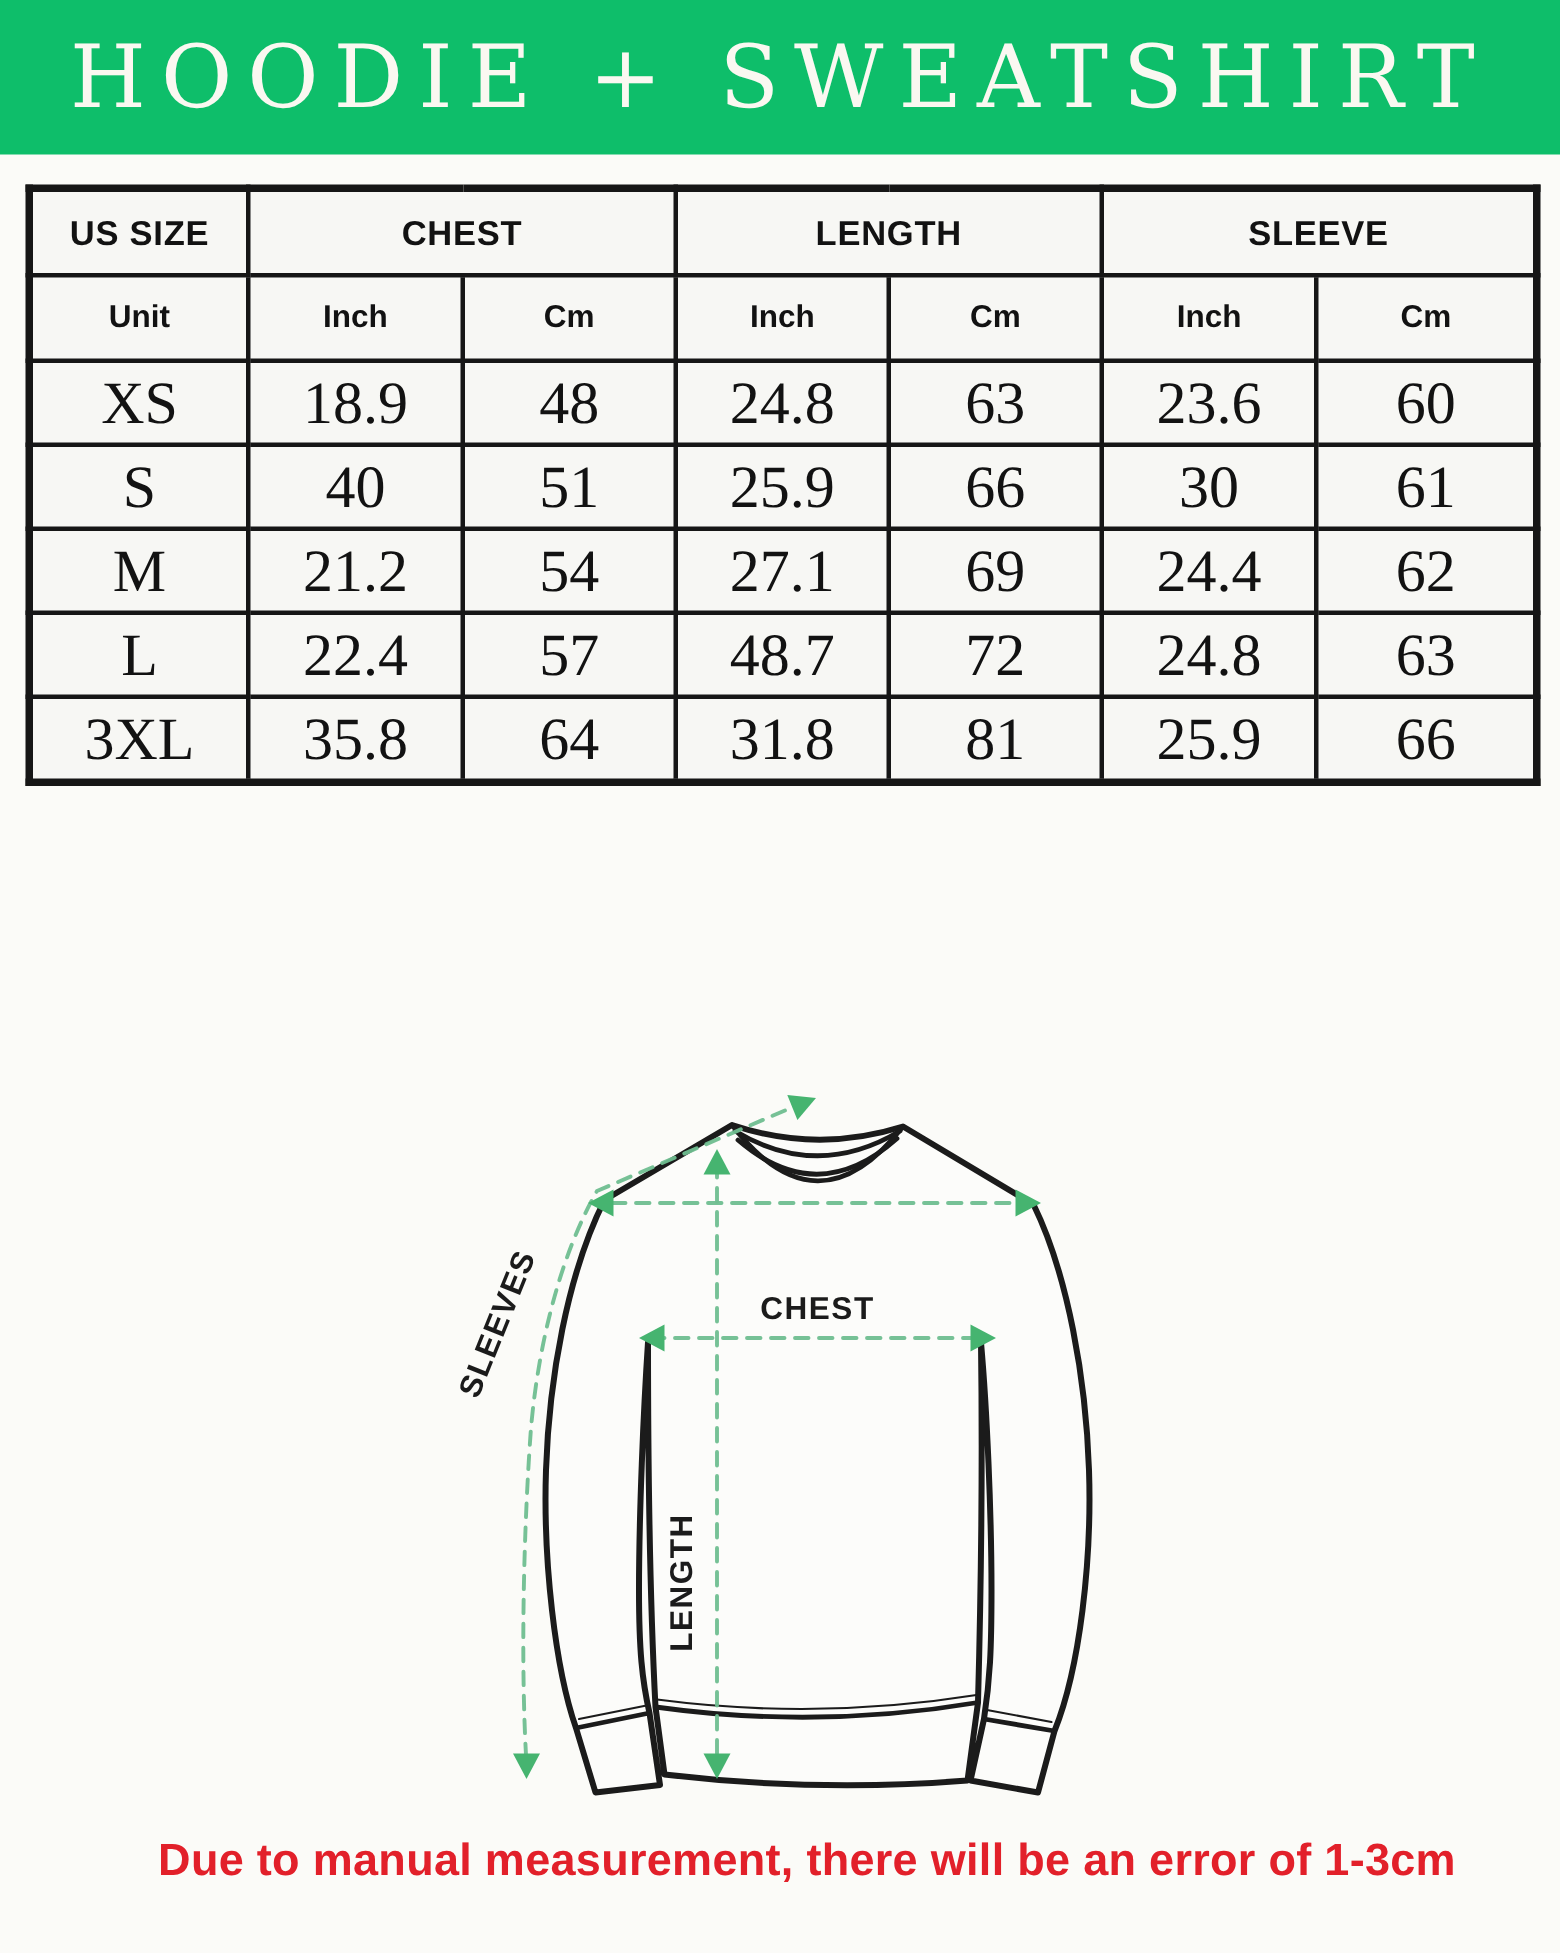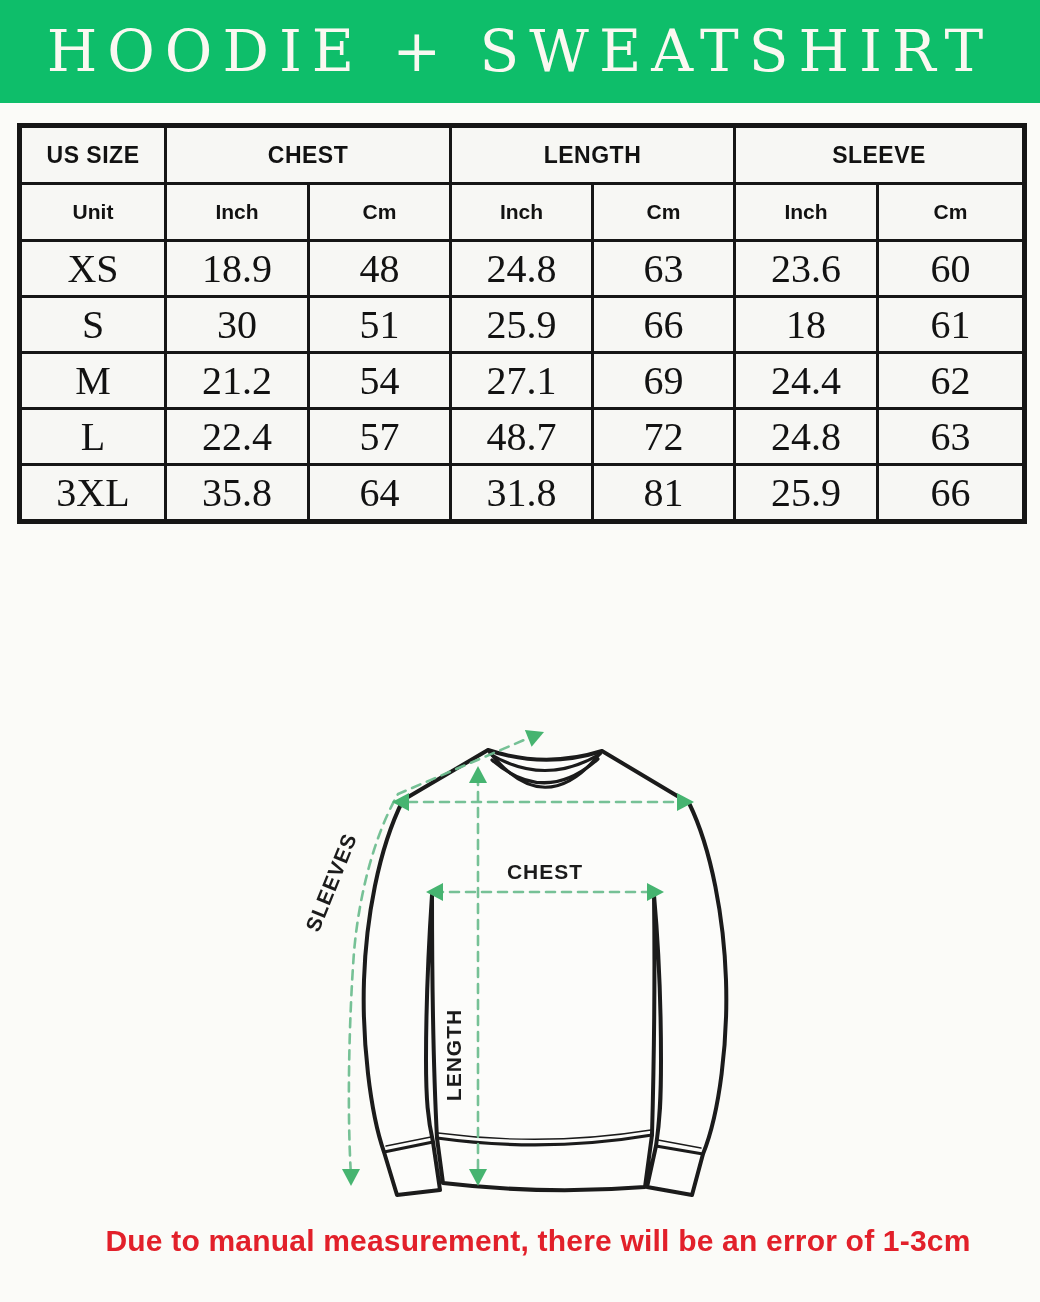--- a/index.html
+++ b/index.html
@@ -89,25 +89,25 @@
           <td>XS</td>
           <td>18.9</td>
           <td>48</td>
           <td>24.8</td>
           <td>63</td>
           <td>23.6</td>
           <td>60</td>
         </tr>
         <tr>
           <td>S</td>
-          <td>30</td>
+          <td>40</td>
           <td>51</td>
           <td>25.9</td>
           <td>66</td>
-          <td>18</td>
+          <td>30</td>
           <td>61</td>
         </tr>
         <tr>
           <td>M</td>
           <td>21.2</td>
           <td>54</td>
           <td>27.1</td>
           <td>69</td>
           <td>24.4</td>
           <td>62</td>

